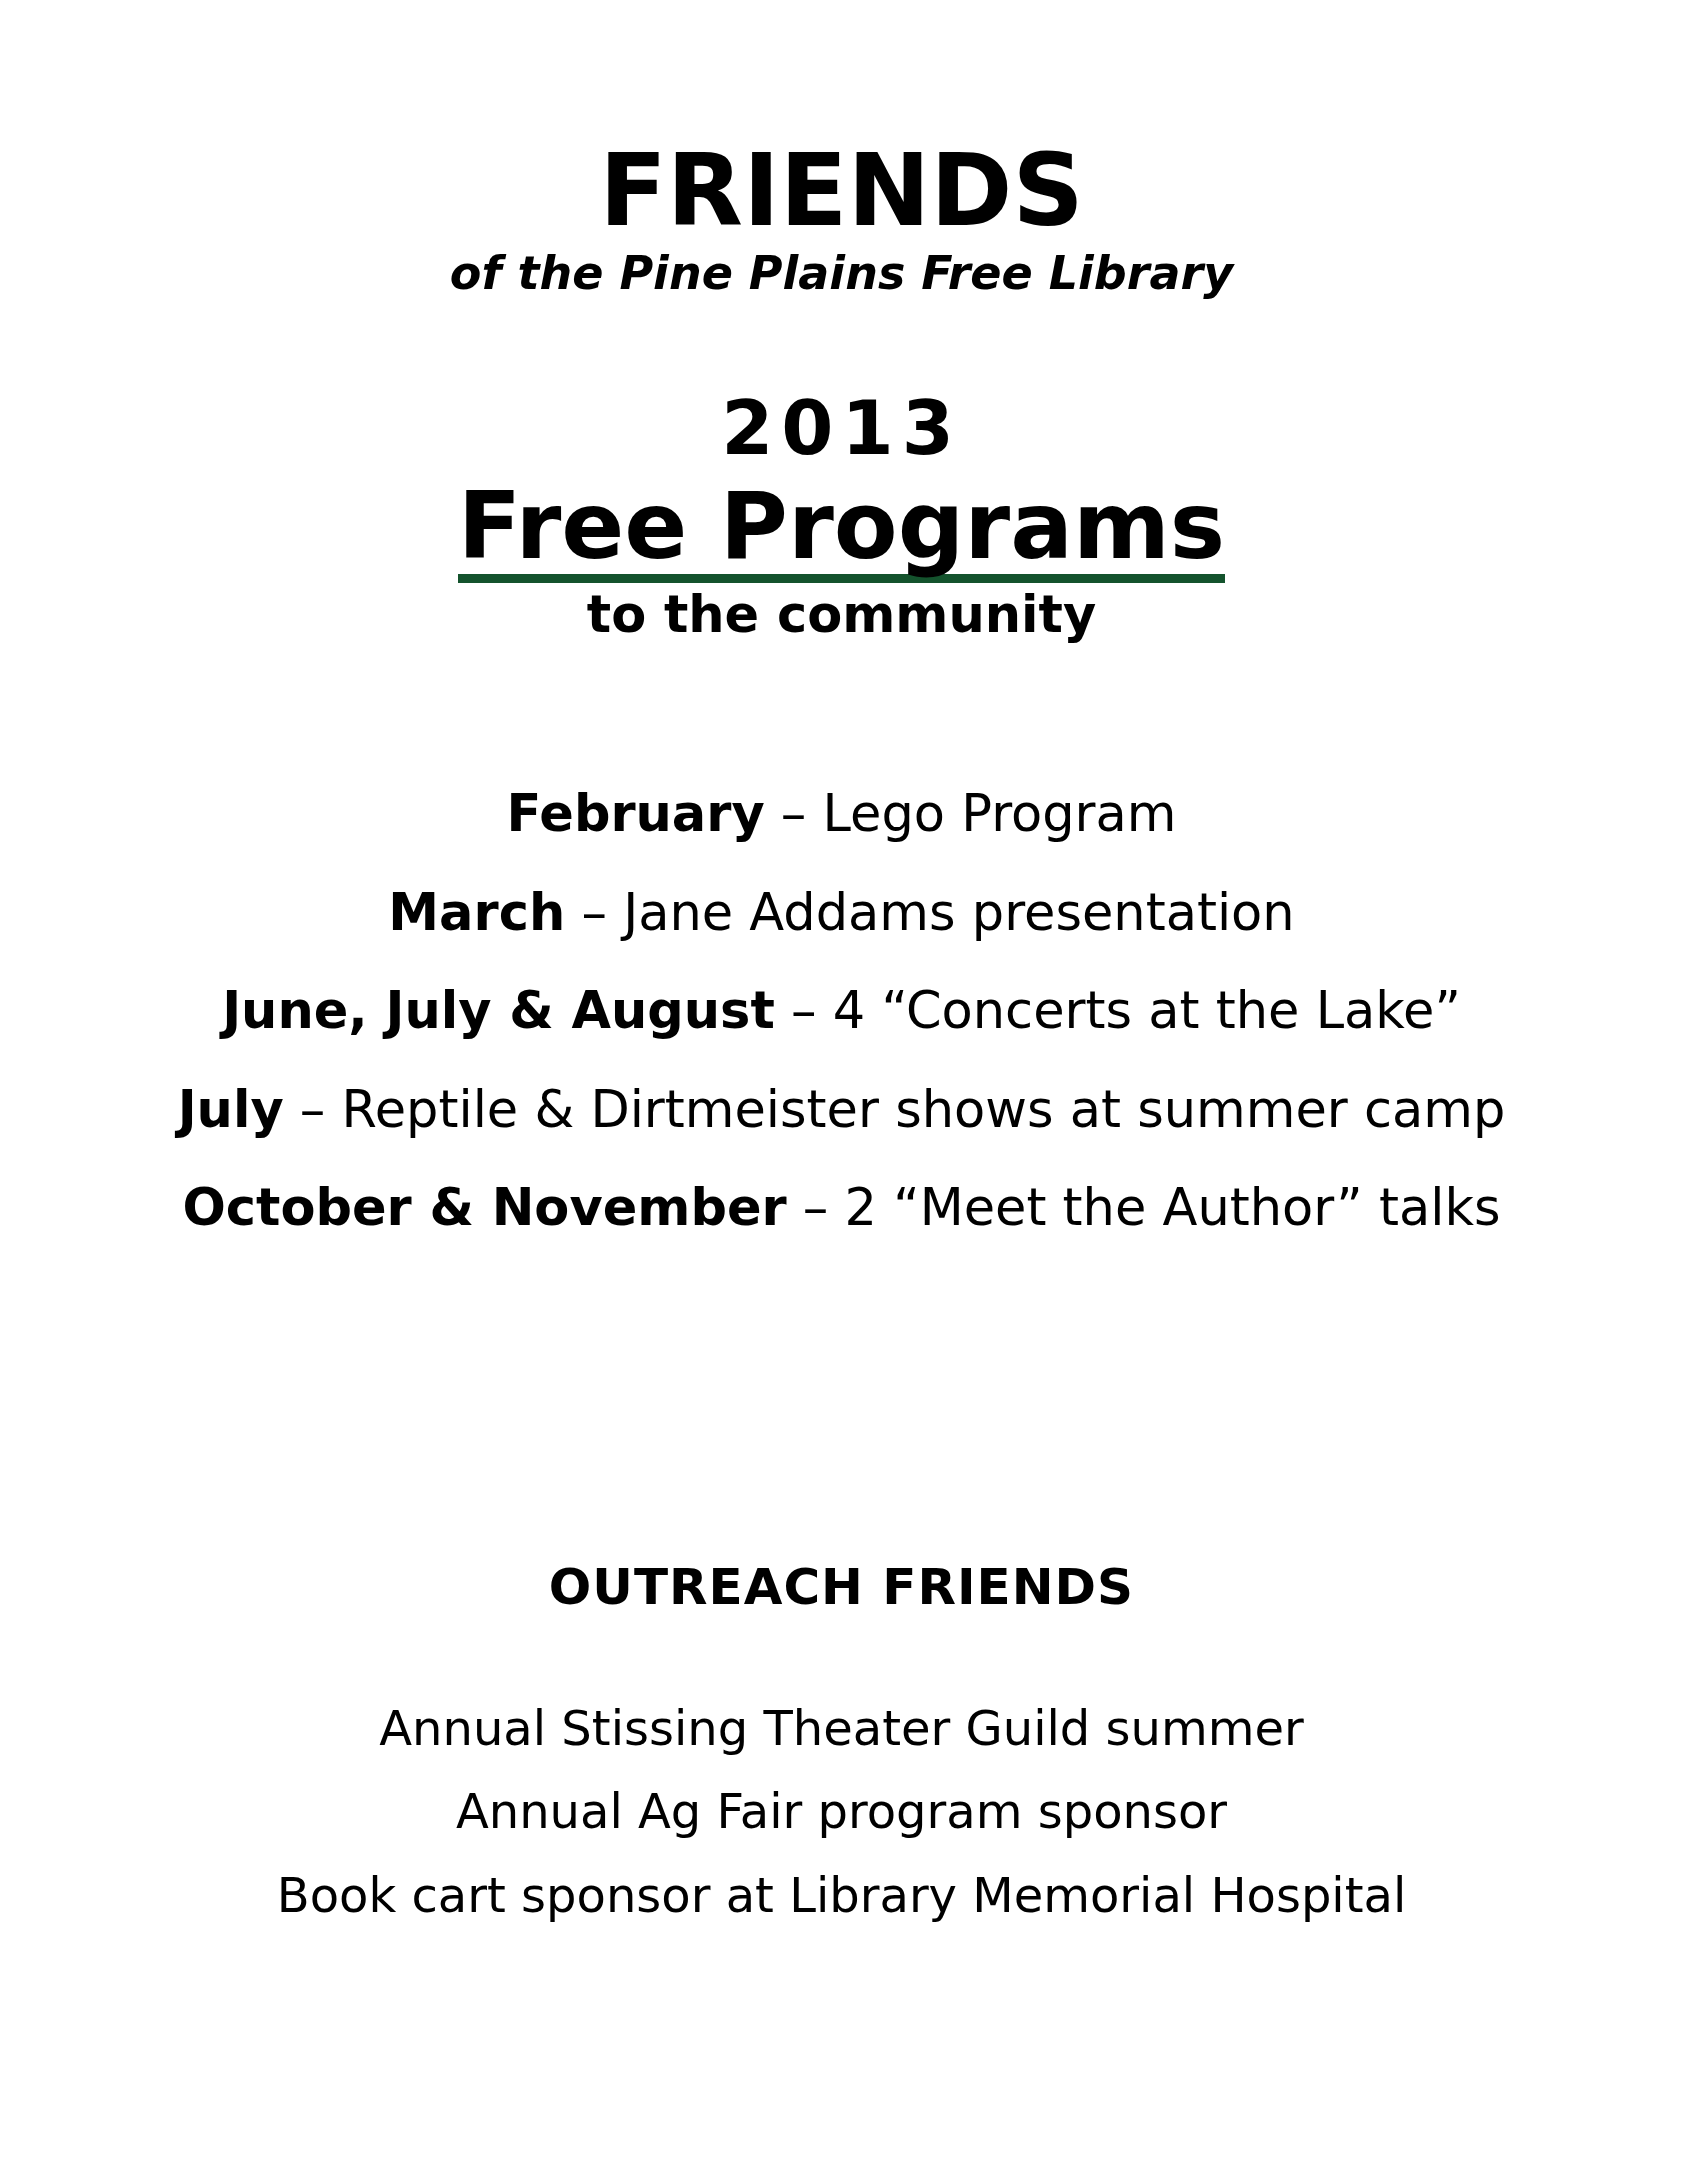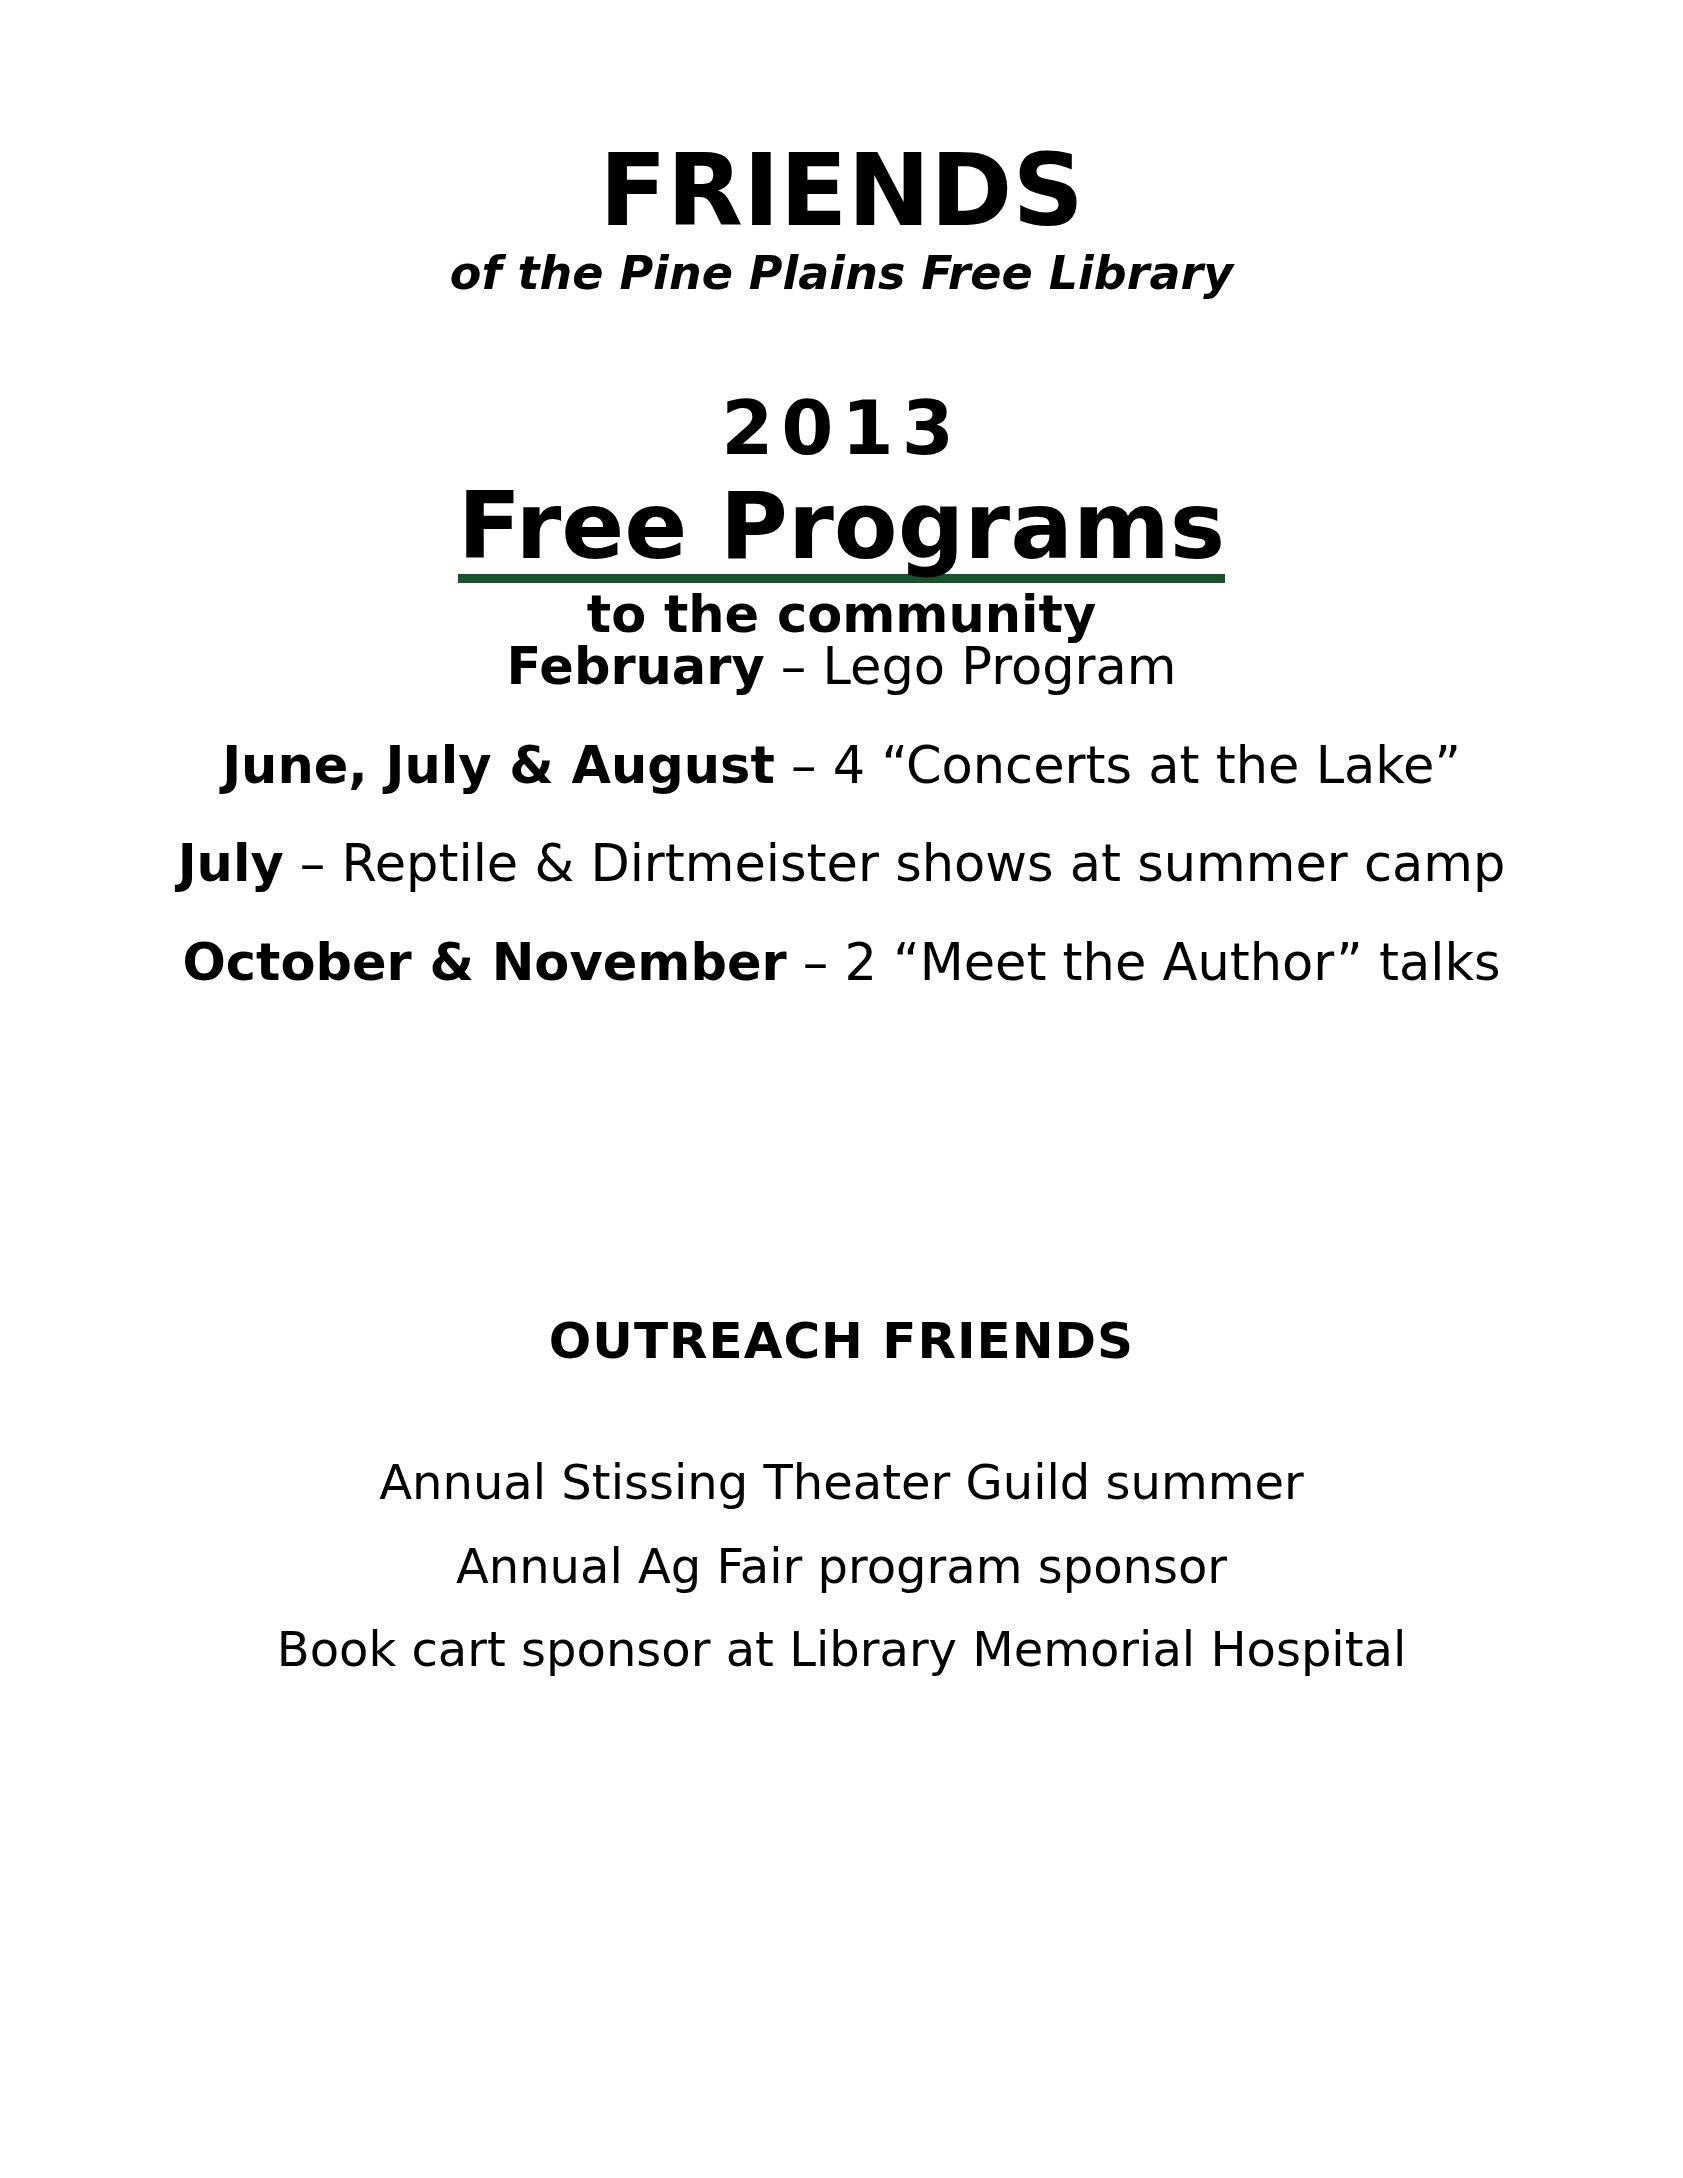--- a/index.html
+++ b/index.html
@@ -52,20 +52,21 @@
     border-bottom: 9px solid #14532d;
     padding-bottom: 1px;
   }
   .title-subtitle {
     font-weight: bold;
     font-size: 51px;
     line-height: 1;
     margin-top: 6px;
   }
   .programs-list {
+    margin-top: 147px;
   }
   .program-line {
     font-size: 51px;
     line-height: 1.05;
     margin-bottom: 45px;
   }
   .program-line .period {
     font-weight: bold;
   }
   .program-line .sep {
@@ -105,20 +106,23 @@
     <span class="underlined">Free Programs</span>
   </div>
 
   <div class="title-subtitle">to the community</div>
 
   <div class="programs-list">
   <div class="program-line">
     <span class="period">February</span><span class="sep"> – </span><span class="desc">Lego Program</span>
   </div>
 
+  <div class="program-line">
+    <span class="period">March</span><span class="sep"> – </span><span class="desc">Jane Addams presentation</span>
+  </div>
 
   <div class="program-line">
     <span class="period">June, July &amp; August</span><span class="sep"> – </span><span class="desc">4 “Concerts at the Lake”</span>
   </div>
 
   <div class="program-line">
     <span class="period">July</span><span class="sep"> – </span><span class="desc">Reptile &amp; Dirtmeister shows at summer camp</span>
   </div>
 
   <div class="program-line">

